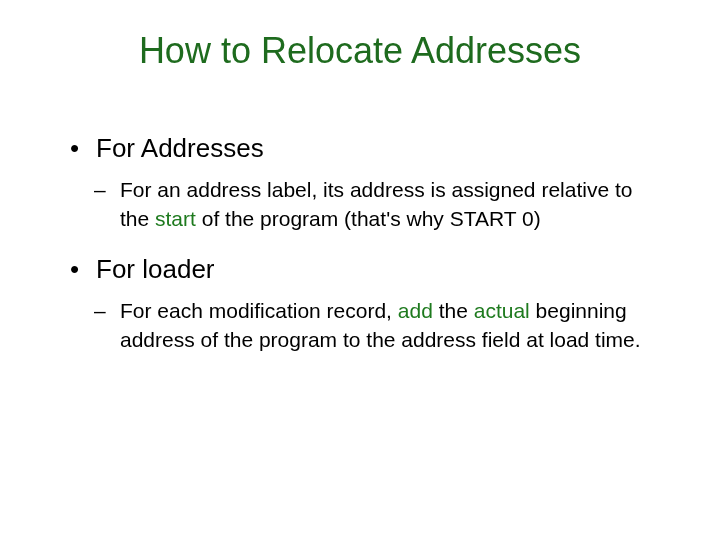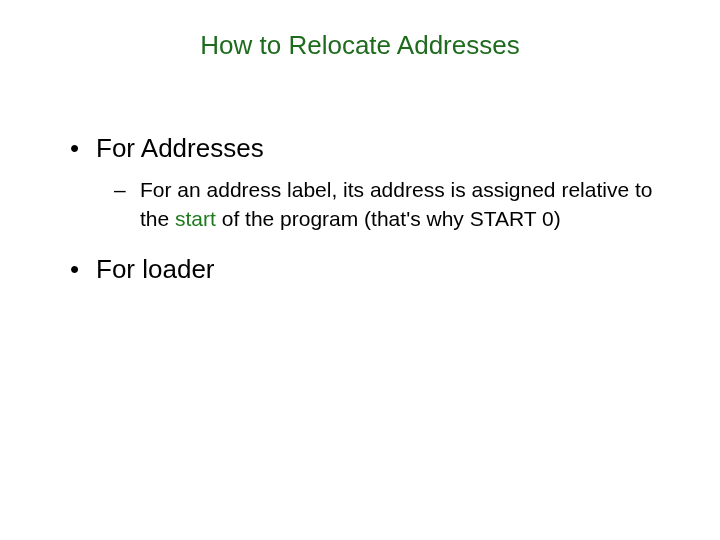--- a/index.html
+++ b/index.html
@@ -10,42 +10,42 @@
     font-family: Arial, Helvetica, sans-serif;
     color: #000;
     position: relative;
   }
   .title {
     position: absolute;
     top: 30px;
     left: 0;
     width: 100%;
     text-align: center;
-    font-size: 26px;
+    font-size: 36px;
     font-weight: 400;
     color: #1e6b1e;
   }
   .content {
     position: absolute;
     top: 130px;
     left: 70px;
     right: 60px;
   }
   .l1 {
     font-size: 26px;
     line-height: 1.4;
     margin-bottom: 10px;
     padding-left: 26px;
     text-indent: -26px;
   }
   .l1 .bullet { display: inline-block; width: 26px; text-indent: 0; }
   .l2 {
     font-size: 21px;
     line-height: 1.35;
-    margin-left: 44px;
+    margin-left: 24px;
     margin-bottom: 6px;
     padding-left: 26px;
     text-indent: -26px;
   }
   .l2 .dash { display: inline-block; width: 26px; text-indent: 0; }
   .green { color: #1e7a1e; }
   .section2 { margin-top: 18px; }
 </style>
 </head>
 <body>
@@ -60,14 +60,17 @@
 
   <div class="l2">
     <span class="dash">–</span><span>For an address label, its address is assigned relative to the </span><span class="green">start</span><span> of the program (that's why START 0)</span>
   </div>
 
 
   <div class="l1 section2">
     <span class="bullet">•</span><span>For loader</span>
   </div>
 
+  <div class="l2">
+    <span class="dash">–</span><span>For each modification record, </span><span class="green">add</span><span> the </span><span class="green">actual</span><span> beginning address of the program to the address field at load time.</span>
+  </div>
 
 </div>
 
 </body></html>

